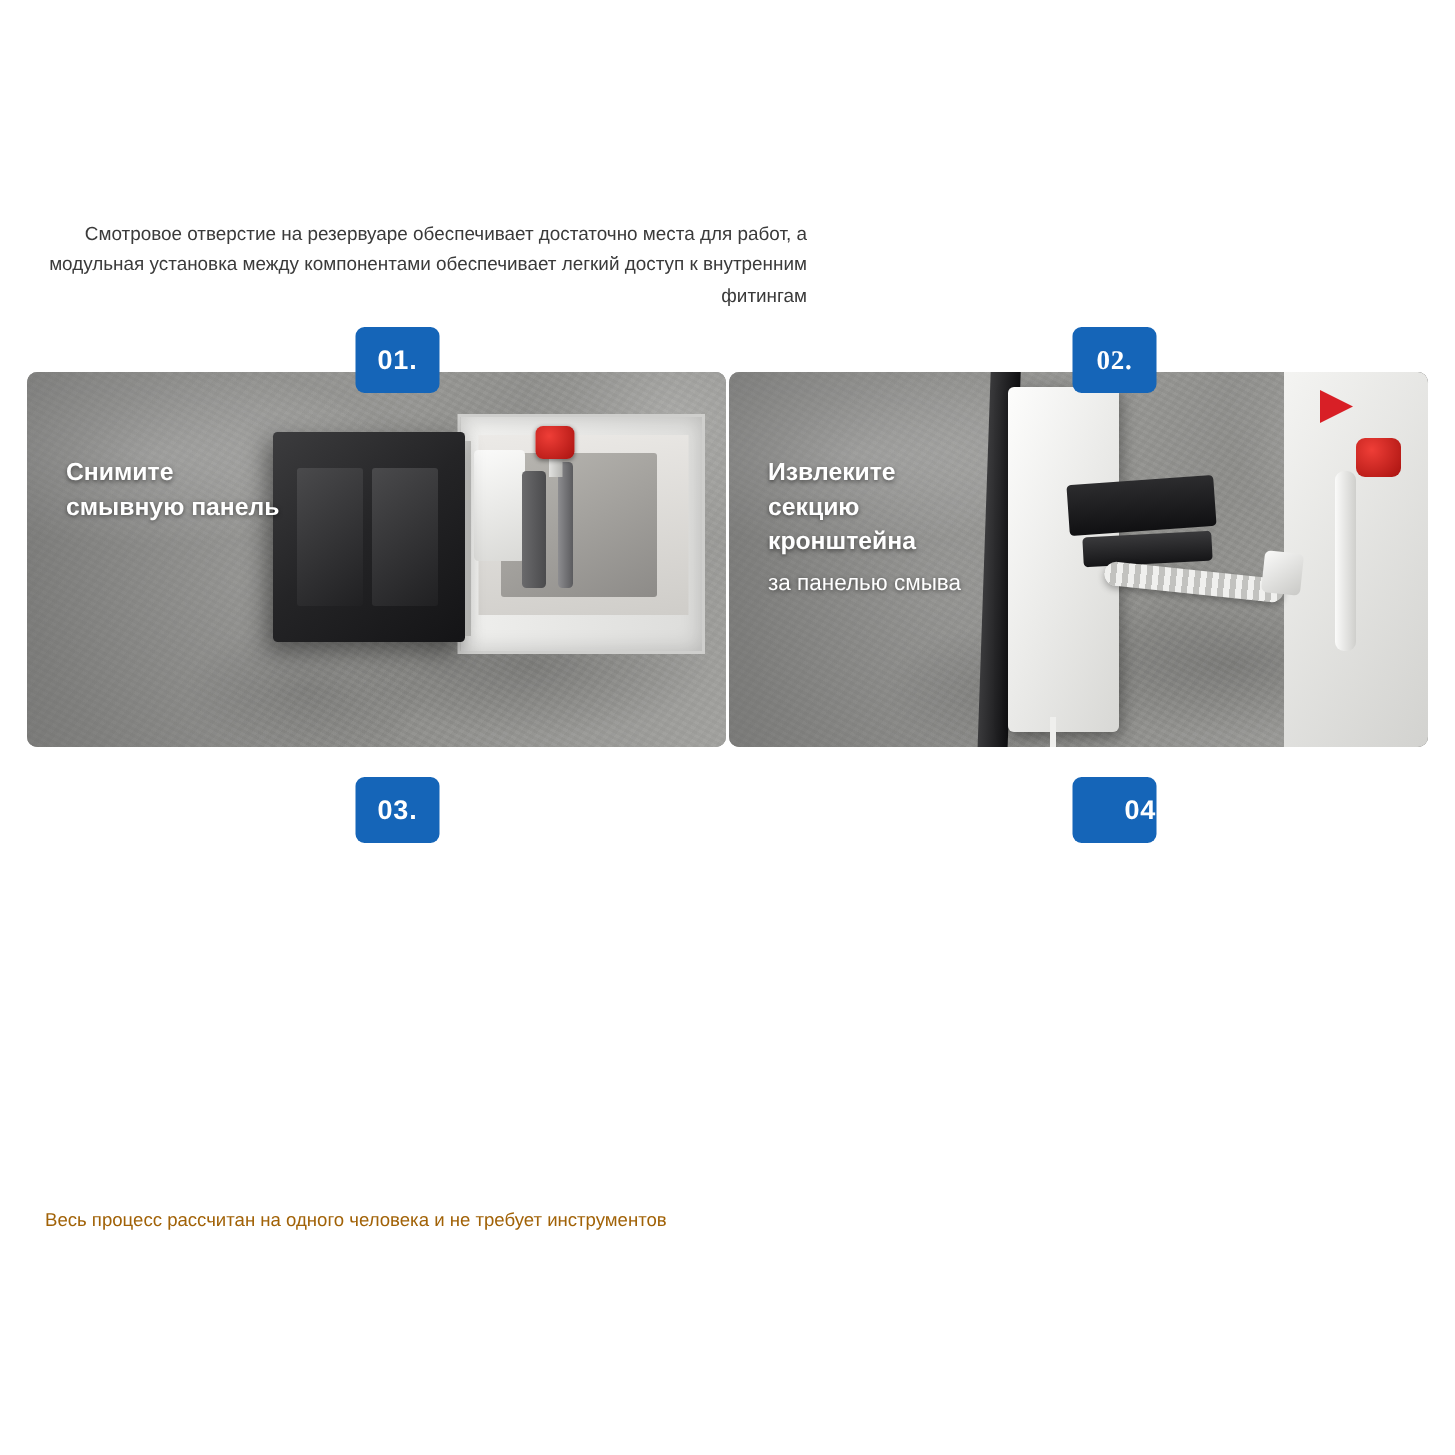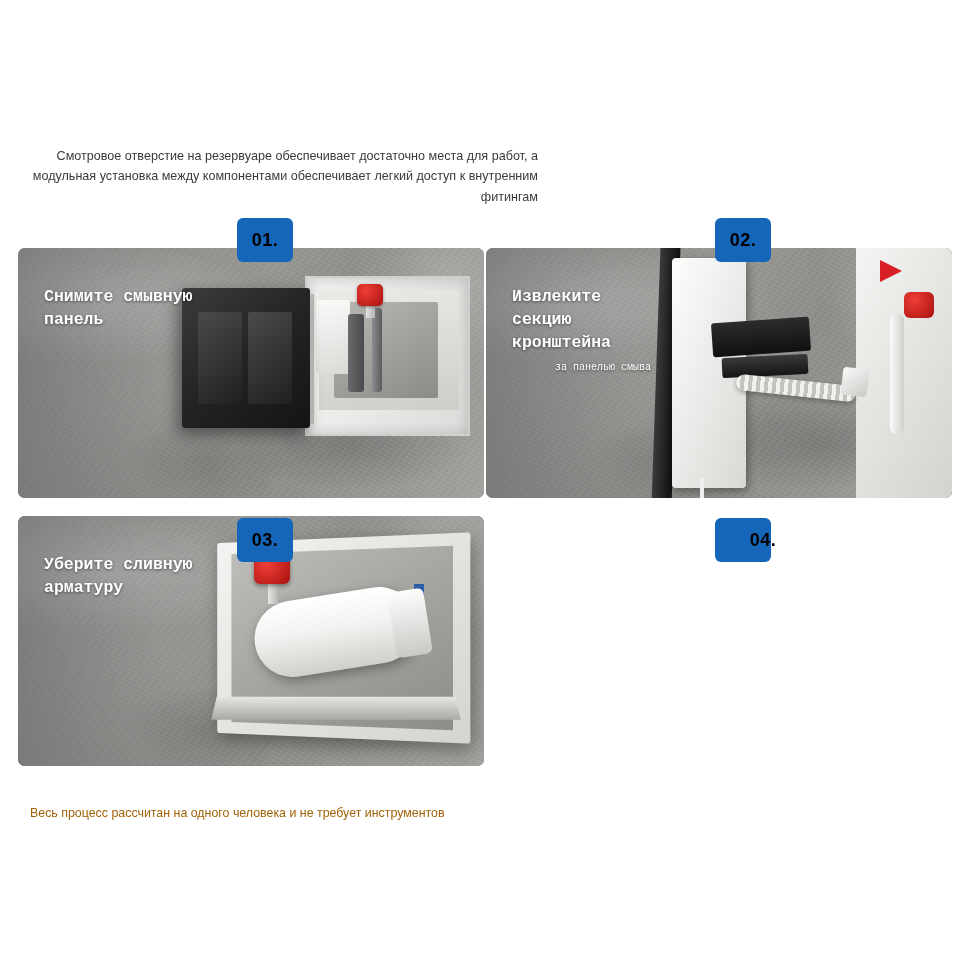--- a/index.html
+++ b/index.html
@@ -94,59 +94,57 @@
   
   .card .scrim {
     position: absolute;
     inset: 0;
     background: linear-gradient(90deg, rgba(70,70,70,.42) 0%, rgba(80,80,80,.16) 34%, rgba(0,0,0,0) 55%);
   }
 
   .caption {
     position: absolute;
     left: 26px;
-    top: 38px;
+    top: 56px;
     z-index: 6;
     color: #ffffff;
-    font-family: Liberation Mono, monospace;
   }
   .caption .c-main {
     font-size: 16.5px;
     font-weight: 700;
     line-height: 1.38;
     text-shadow: 0 1px 3px rgba(0,0,0,.5);
     max-width: 150px;
   }
   .caption .c-sub {
     margin-top: 7px;
-    font-size: 10px;
+    font-size: 15px;
     font-weight: 400;
     line-height: 1.35;
     text-shadow: 0 1px 3px rgba(0,0,0,.5);
-    margin-left: 43px;
   }
 
   
   .badge {
     position: absolute;
     z-index: 20;
     width: 56px;
     height: 44px;
     background: #1565b8;
     border-radius: 6px;
-    color: #000000;
+    color: #ffffff;
     font-size: 18px;
     font-weight: 700;
     display: flex;
     align-items: center;
     justify-content: center;
     letter-spacing: .5px;
   }
   .badge-1 { left: 237px; top: 218px; }
-  .badge-2 { left: 715px; top: 218px; }
+  .badge-2 { left: 715px; top: 218px; font-family: Liberation Serif, serif; }
   .badge-3 { left: 237px; top: 518px; }
   .badge-4 { left: 715px; top: 518px; padding-left: 40px; }
 
   
   .footer {
     position: absolute;
     left: 30px;
     top: 806px;
     font-size: 12.4px;
     color: #a16207;
@@ -462,38 +460,20 @@
         <div class="c2-knob"></div>
         <div class="c2-cable"></div>
       </div>
       <div class="scrim"></div>
       <div class="caption">
         <div class="c-main">Извлеките секцию кронштейна</div>
         <div class="c-sub">за панелью смыва</div>
       </div>
     </div>
 
-    <div class="card">
-      <div class="wall"></div>
-      <div class="ill">
-        <div class="c3-box"></div>
-        <div class="c3-opening"></div>
-        <div class="c3-blue"></div>
-        <div class="c3-cyl"></div>
-        <div class="c3-cyl-cap"></div>
-        <div class="c3-valve-stem"></div>
-        <div class="c3-valve"></div>
-        <div class="c3-lip"></div>
-      </div>
-      <div class="scrim"></div>
-      <div class="caption">
-        <div class="c-main">Уберите сливную арматуру</div>
-        <div class="c-sub"></div>
-      </div>
-    </div>
 
 
   </div>
 
   <div class="badge badge-1">01.</div>
   <div class="badge badge-2">02.</div>
   <div class="badge badge-3">03.</div>
   <div class="badge badge-4">04.</div>
 
   <div class="footer">Весь процесс рассчитан на одного человека и не требует инструментов</div>

